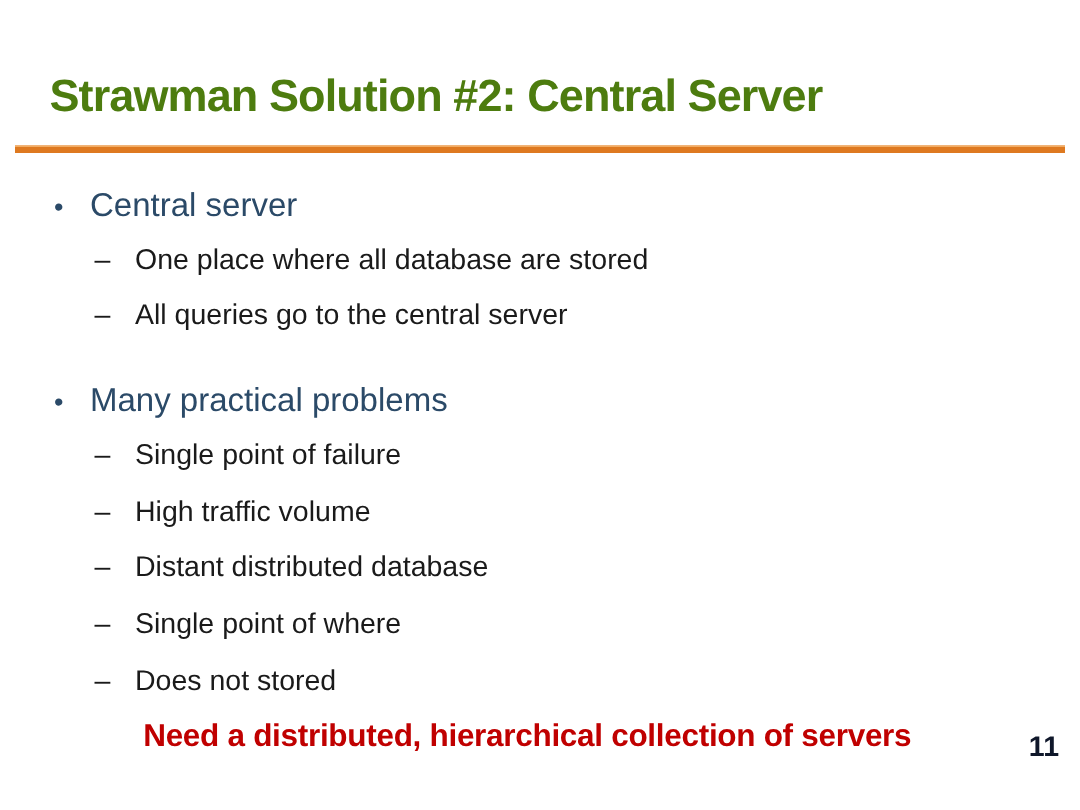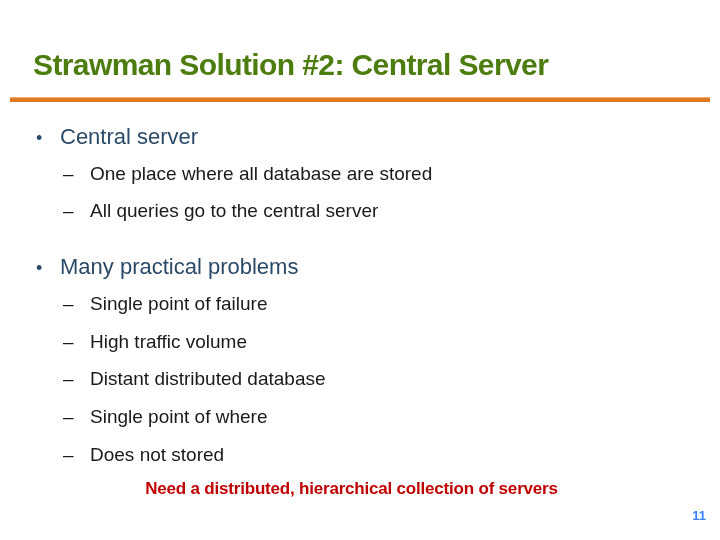--- a/index.html
+++ b/index.html
@@ -50,31 +50,31 @@
   }
   .lvl2 .marker{
     width:27px;
     color:#1a1a1a;
   }
   .footer-line{
     position:absolute;
     left:0;top:479px;
     width:703px;
     text-align:center;
-    font-size:17px;
+    font-size:21px;
     font-weight:bold;
     color:#c00000;
     letter-spacing:-0.2px;
   }
   .page-number{
     position:absolute;
-    right:14px;top:508px;
-    font-size:13px;
+    right:14px;top:488px;
+    font-size:19px;
     font-weight:bold;
-    color:#3b82f6;
+    color:#0f172a;
   }
 </style>
 </head>
 <body>
 
 <div class="slide">
 
   <div class="slide-title">Strawman Solution #2: Central Server</div>
 
   <div class="title-rule"></div>

